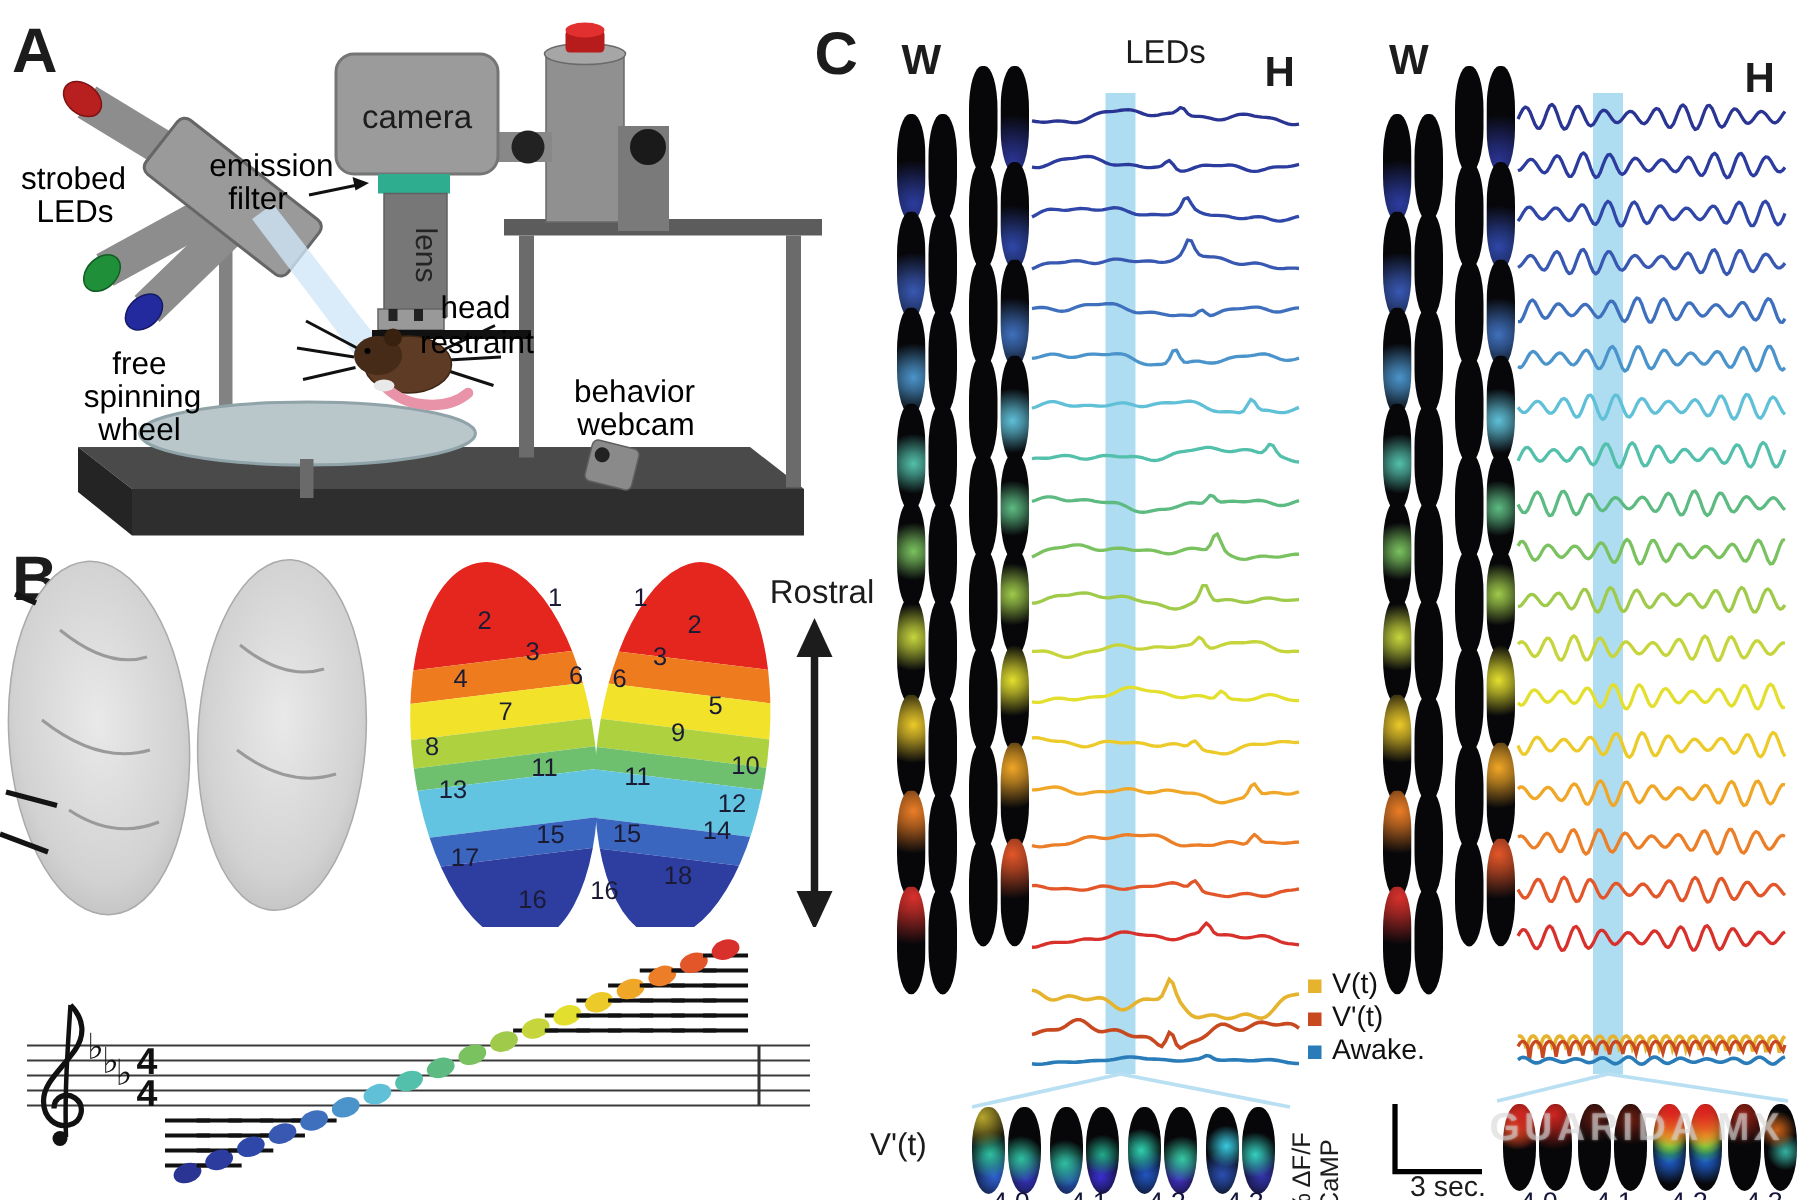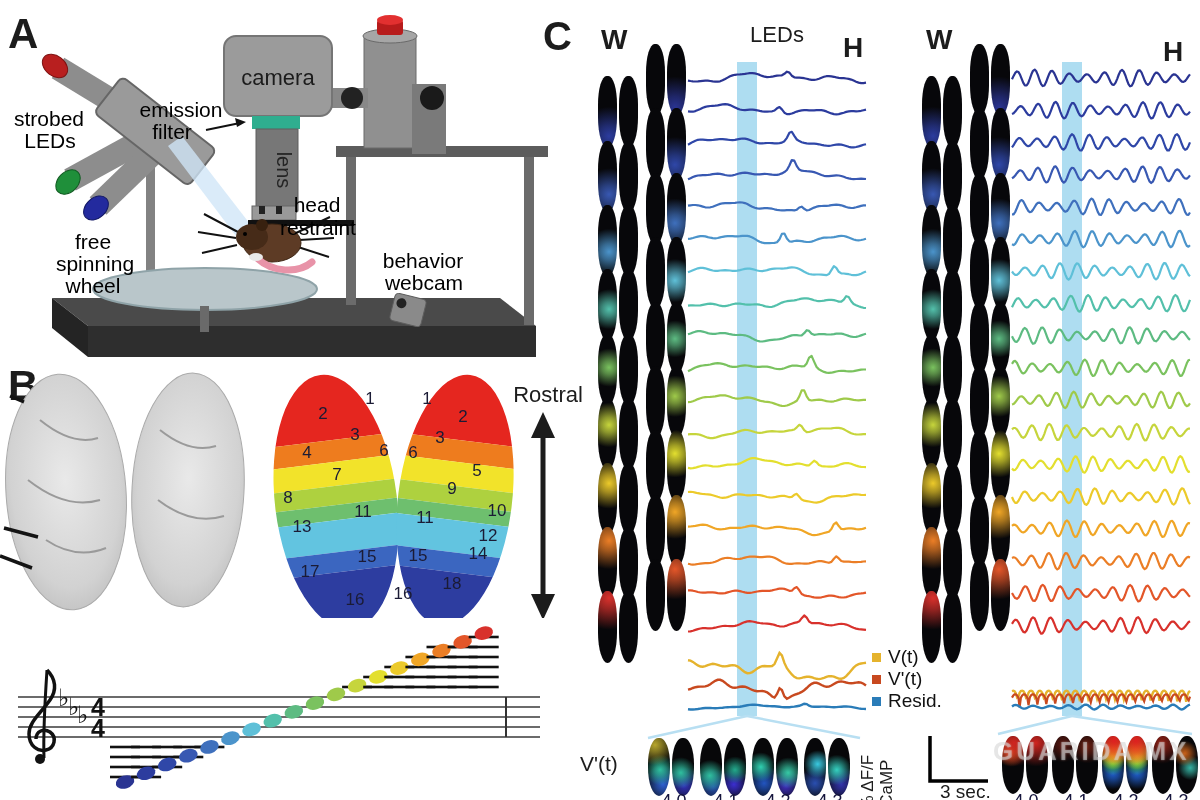--- a/index.html
+++ b/index.html
@@ -486,21 +486,21 @@
     <div class="legend-item">
       <span class="legend-sq" id="sq0" style="background: rgb(229, 179, 45);"></span>
       <span>V(t)</span>
     </div>
     <div class="legend-item">
       <span class="legend-sq" id="sq1" style="background: rgb(200, 73, 31);"></span>
       <span>V'(t)</span>
     </div>
     <div class="legend-item">
       <span class="legend-sq" id="sq2" style="background: rgb(42, 124, 184);"></span>
-      <span>Resid.</span>
+      <span>Awake.</span>
     </div>
   </div>
 
   <div class="abs vprime-label" style="left:580px;top:752px">V'(t)</div>
   <div id="botLeft">
       <div class="brainpair" style="left: 648px; top: 738px;">
         <div class="hemi bot-hemi" style="background: radial-gradient(circle at 32% 12%, rgb(183, 166, 44) 0%, rgba(183, 166, 44, 0.69) 13%, rgba(0, 0, 0, 0) 38%), radial-gradient(circle at 55% 55%, rgb(47, 191, 159) 0%, rgba(47, 191, 159, 0.69) 16%, rgba(0, 0, 0, 0) 45%), radial-gradient(circle at 68% 80%, rgb(47, 95, 208) 0%, rgba(47, 95, 208, 0.69) 14%, rgba(0, 0, 0, 0) 40%), rgb(7, 7, 9);"></div>
         <div class="hemi bot-hemi" style="background: radial-gradient(circle at 40% 60%, rgb(47, 191, 159) 0%, rgba(47, 191, 159, 0.69) 15%, rgba(0, 0, 0, 0) 42%), radial-gradient(circle at 55% 82%, rgb(51, 51, 187) 0%, rgba(51, 51, 187, 0.69) 13%, rgba(0, 0, 0, 0) 38%), rgb(7, 7, 9);"></div>
       </div>
       <div class="brainpair" style="left: 700px; top: 738px;">

